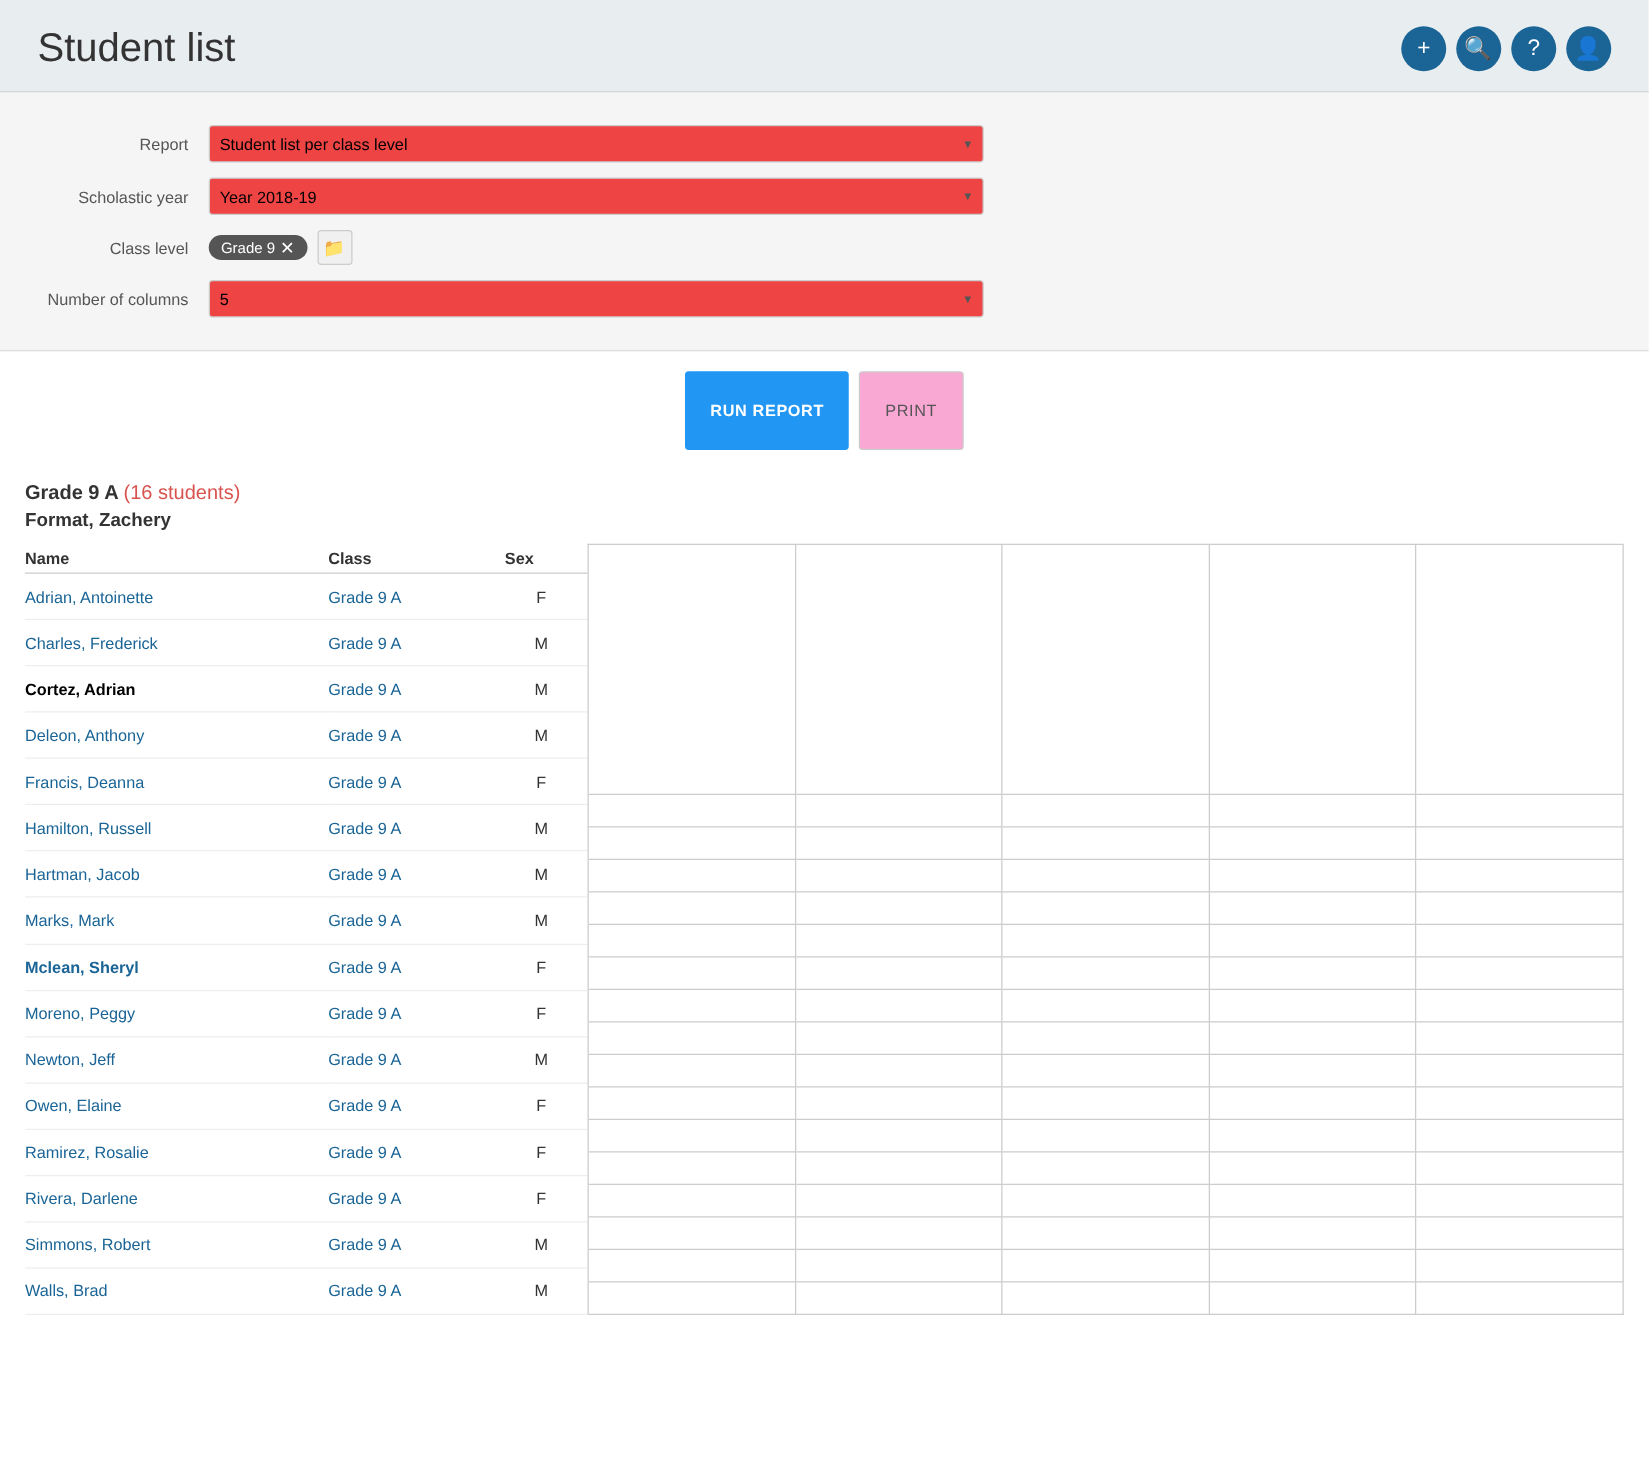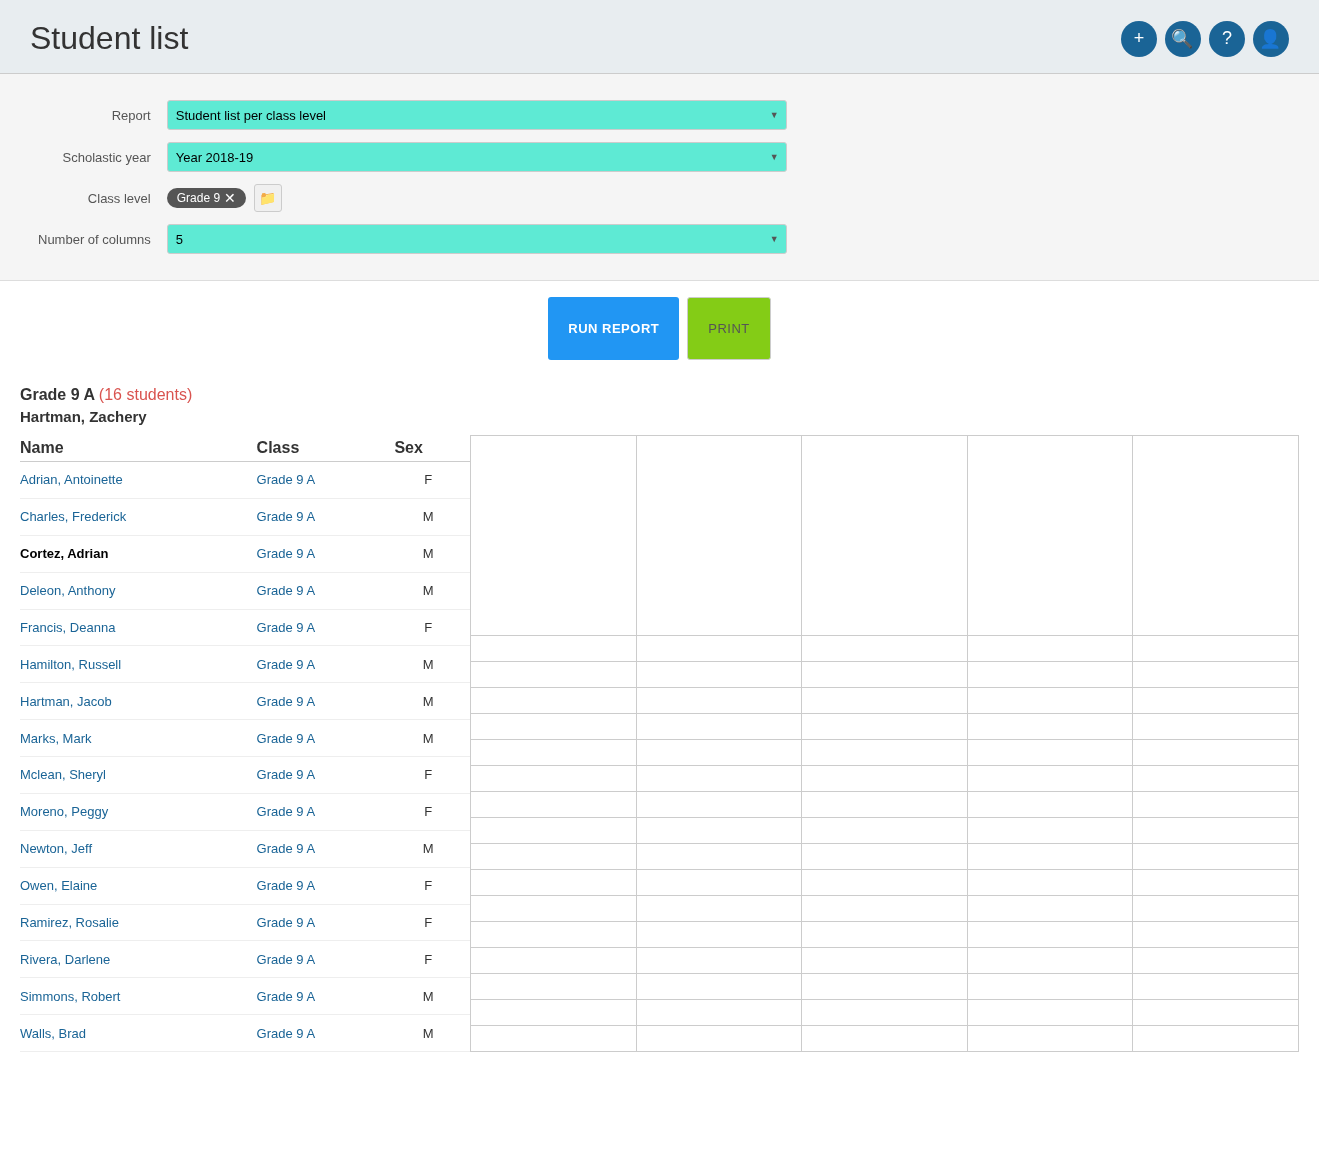--- a/index.html
+++ b/index.html
@@ -69,21 +69,21 @@
       right: 8px;
       top: 50%;
       transform: translateY(-50%);
       pointer-events: none;
     }
     .select-wrapper select {
       width: 620px;
       height: 30px;
       border: 1px solid #ccc;
       border-radius: 3px;
-      background: #5eead4;
+      background: #ef4444;
       padding: 0 24px 0 8px;
       font-size: 13px;
       appearance: none;
       -webkit-appearance: none;
       cursor: pointer;
     }
 
     
     .class-level-cell {
       display: flex;
@@ -132,21 +132,21 @@
       border: none;
       padding: 24px 20px;
       border-radius: 3px;
       font-size: 13px;
       font-weight: bold;
       cursor: pointer;
       text-transform: uppercase;
       letter-spacing: 0.5px;
     }
     .btn-print {
-      background: #84cc16;
+      background: #f9a8d4;
       color: #555;
       border: 1px solid #ccc;
       padding: 8px 20px;
       border-radius: 3px;
       font-size: 13px;
       cursor: pointer;
       text-transform: uppercase;
       letter-spacing: 0.5px;
     }
 
@@ -178,21 +178,21 @@
     }
 
     
     .student-table {
       border-collapse: collapse;
       flex-shrink: 0;
       width: 450px;
     }
     .student-table thead th {
       font-weight: bold;
-      font-size: 16px;
+      font-size: 13px;
       padding: 4px 8px 4px 0;
       border-bottom: 1px solid #ccc;
       text-align: left;
     }
     .student-table tbody td {
       font-size: 13px;
       padding: 3px 8px 3px 0;
       color: #1a6496;
     }
     .student-table tbody td.sex {
@@ -294,21 +294,21 @@
   <button class="btn-run">RUN REPORT</button>
   <button class="btn-print">PRINT</button>
 </div>
 
 <div class="content-area">
 
   <div class="grade-heading">
     <span>Grade 9 A</span>
     <span class="grade-count">(16 students)</span>
   </div>
-  <div class="student-name-heading">Hartman, Zachery</div>
+  <div class="student-name-heading">Format, Zachery</div>
 
   <div class="report-layout">
 
     <table class="student-table">
       <thead>
         <tr>
           <th>Name</th>
           <th>Class</th>
           <th>Sex</th>
         </tr>
@@ -348,21 +348,21 @@
             <td style="color: rgb(26, 100, 150);">Hartman, Jacob</td>
             <td style="color: rgb(26, 100, 150);">Grade 9 A</td>
             <td class="sex">M</td>
           </tr>
           <tr>
             <td style="color: rgb(26, 100, 150);">Marks, Mark</td>
             <td style="color: rgb(26, 100, 150);">Grade 9 A</td>
             <td class="sex">M</td>
           </tr>
           <tr>
-            <td style="color: rgb(26, 100, 150);">Mclean, Sheryl</td>
+            <td style="color: rgb(26, 100, 150); font-weight: bold;">Mclean, Sheryl</td>
             <td style="color: rgb(26, 100, 150);">Grade 9 A</td>
             <td class="sex">F</td>
           </tr>
           <tr>
             <td style="color: rgb(26, 100, 150);">Moreno, Peggy</td>
             <td style="color: rgb(26, 100, 150);">Grade 9 A</td>
             <td class="sex">F</td>
           </tr>
           <tr>
             <td style="color: rgb(26, 100, 150); margin-top: 38px;">Newton, Jeff</td>

